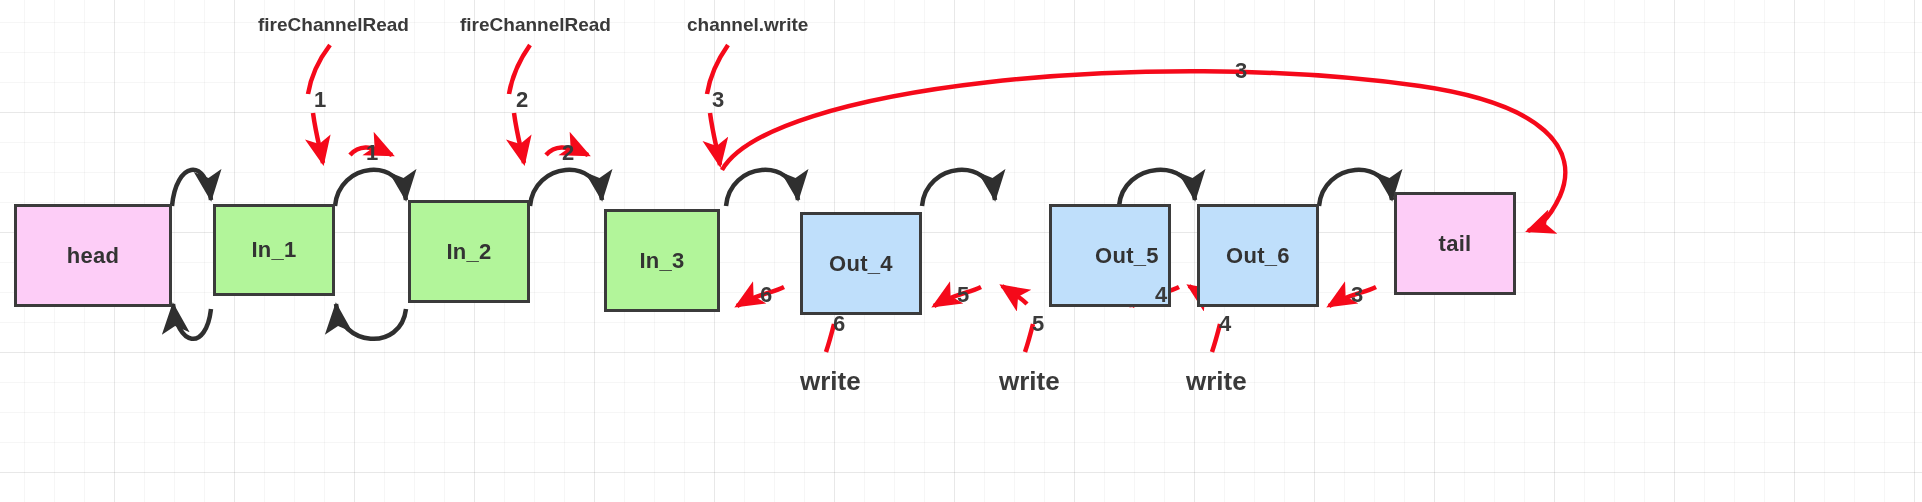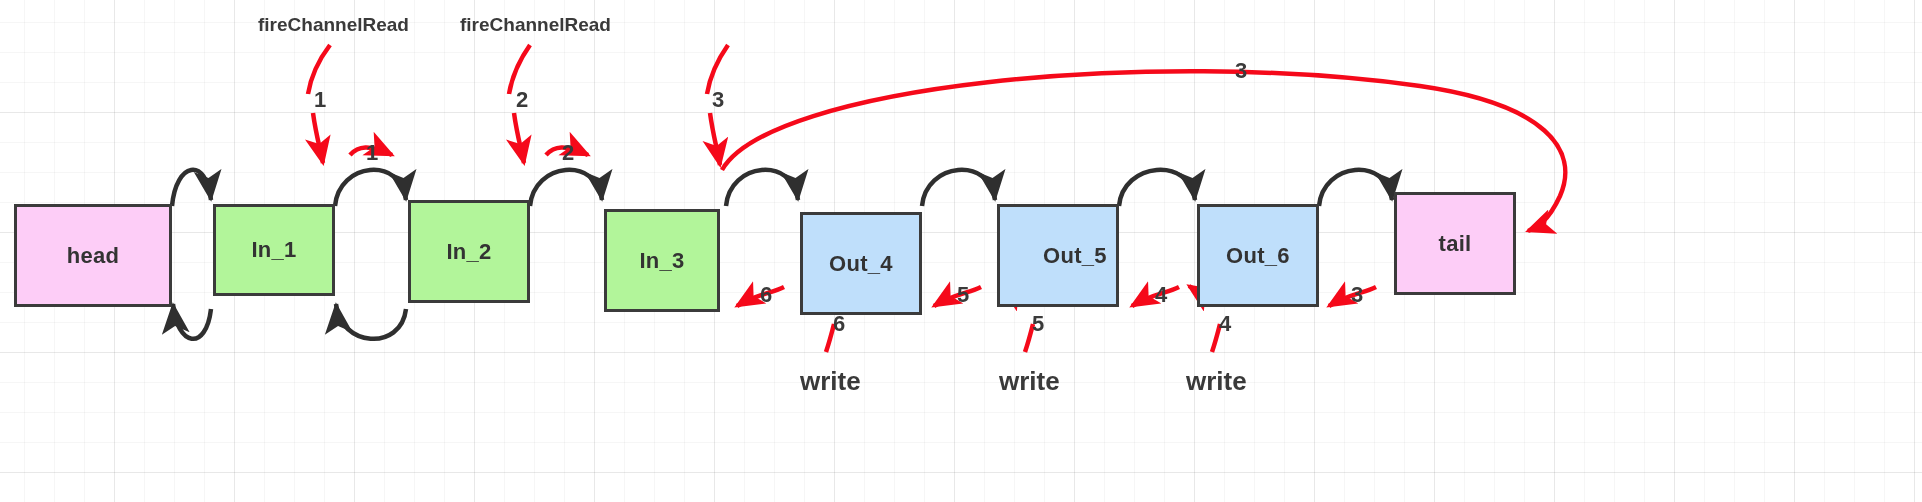--- a/index.html
+++ b/index.html
@@ -116,32 +116,33 @@
   </div>
   <div class="node green" style="left:408px;top:200px;width:122px;height:103px;">
     <span>In_2</span>
   </div>
   <div class="node green" style="left:604px;top:209px;width:116px;height:103px;">
     <span>In_3</span>
   </div>
   <div class="node blue" style="left:800px;top:204px;width:122px;height:103px;margin-top:8px;">
     <span>Out_4</span>
   </div>
-  <div class="node blue" style="left:997px;top:204px;width:122px;height:103px;padding-left:34px;">
+  <div class="node blue" style="left:1049px;top:204px;width:122px;height:103px;padding-left:34px;">
     <span>Out_5</span>
   </div>
   <div class="node blue" style="left:1197px;top:204px;width:122px;height:103px;">
     <span>Out_6</span>
   </div>
   <div class="node pink" style="left:1394px;top:192px;width:122px;height:103px;">
     <span>tail</span>
   </div>
 
   <div class="lbl call" style="left:258px;top:14px;">fireChannelRead</div>
   <div class="lbl call" style="left:460px;top:14px;">fireChannelRead</div>
+  <div class="lbl call" style="left:687px;top:14px;">channel.write</div>
 
   <div class="lbl write" style="left:800px;top:366px;">write</div>
   <div class="lbl write" style="left:999px;top:366px;">write</div>
   <div class="lbl write" style="left:1186px;top:366px;">write</div>
 
   <div class="lbl num" style="left:314px;top:87px;">1</div>
   <div class="lbl num" style="left:516px;top:87px;">2</div>
   <div class="lbl num" style="left:712px;top:87px;">3</div>
   <div class="lbl num" style="left:366px;top:140px;">1</div>
   <div class="lbl num" style="left:562px;top:140px;">2</div>

